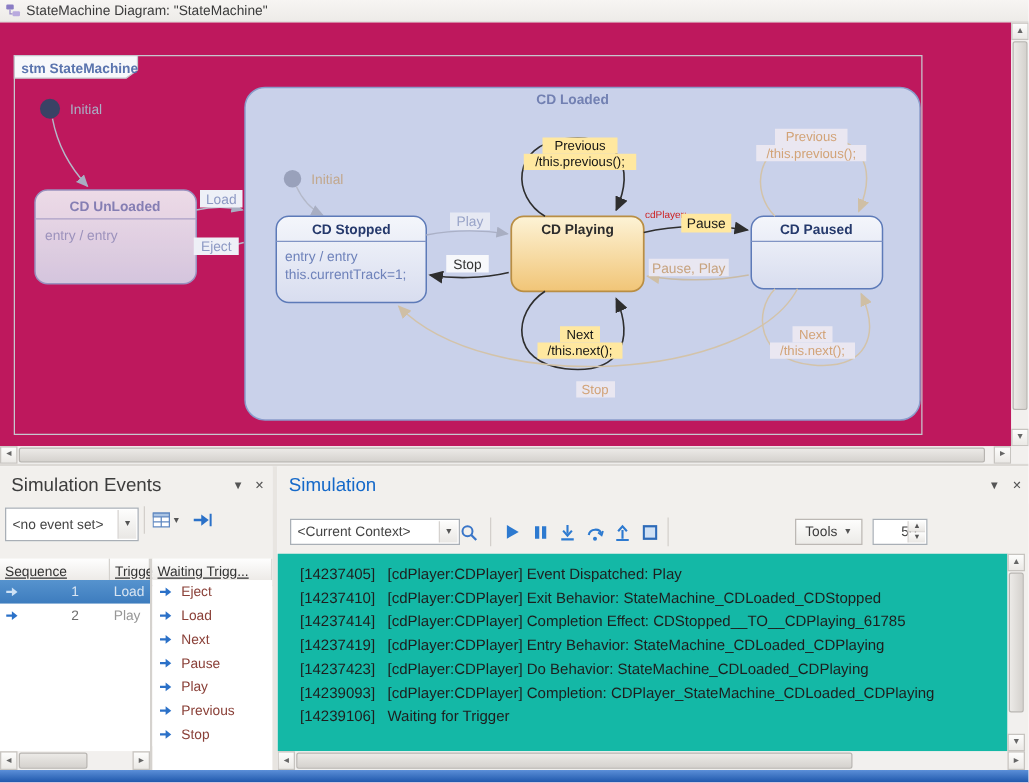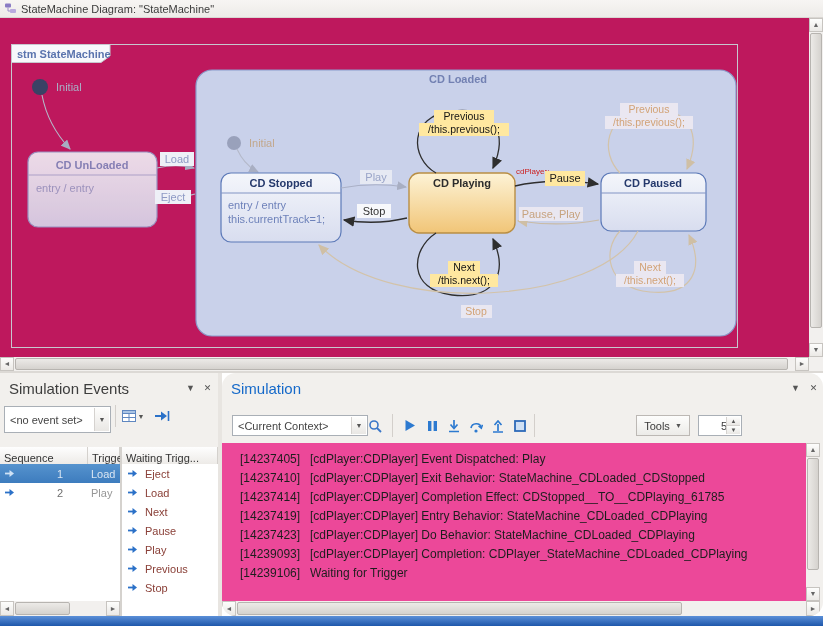--- a/index.html
+++ b/index.html
@@ -27,33 +27,33 @@
   .panel-title.blue{color:#1569c9;}
   .hdr-btn{position:absolute;top:8px;width:15px;height:15px;font-size:9px;color:#555;text-align:center;line-height:15px;}
 
   .toolbar{position:absolute;left:0;right:0;background:#f2f0ed;}
   .combo{position:absolute;height:27px;background:#fff;border:1px solid #a9afb6;font-size:11px;color:#444;display:flex;align-items:center;padding-left:5px;box-sizing:border-box;}
   .combo .caret{position:absolute;right:1px;top:1px;bottom:1px;width:14px;background:linear-gradient(#fdfdfc,#e9e7e4);border-left:1px solid #d5d2cf;color:#555;font-size:7px;display:flex;align-items:center;justify-content:center;}
   .tsep{position:absolute;width:1px;background:#d3cfcb;}
   .tbtn{position:absolute;height:20px;display:flex;align-items:center;justify-content:center;}
 
   
-  .grid-hdr-cell{position:absolute;height:22px;background:linear-gradient(#fefefe,#e9e6e2);border-bottom:1px solid #c9c6c2;border-right:1px solid #d4d1cd;font-size:11px;color:#333;display:flex;align-items:center;padding-left:4px;box-sizing:border-box;}
+  .grid-hdr-cell{position:absolute;height:22px;background:linear-gradient(#fefefe,#e9e6e2);border-bottom:1px solid #c9c6c2;border-right:1px solid #d4d1cd;font-size:11px;color:#333;display:flex;align-items:center;padding-left:4px;box-sizing:border-box;text-decoration:underline;}
   .ev-row{position:absolute;left:0;width:120px;height:19px;display:flex;align-items:center;font-size:11px;background:#fff;}
   .ev-row.sel{background:linear-gradient(#5693ce,#3d7cbe);}
   .ev-seq{width:88px;display:flex;align-items:center;padding-left:4px;box-sizing:border-box;}
   .ev-num{margin-left:40px;}
   .ev-row.sel .ev-num,.ev-row.sel .ev-trig{color:#d9e5f2;}
   .ev-row .ev-num{color:#6e6e6e;}
   .ev-trig{padding-left:3px;color:#979797;}
   .wt-item{position:absolute;left:0;width:96px;height:19px;display:flex;align-items:center;font-size:11px;color:#8a4038;background:#fff;}
   .wt-item svg{margin:0 5px 0 5px;}
 
   
-  .log-area{position:absolute;background:#ec4899;overflow:hidden;}
+  .log-area{position:absolute;background:#14b8a6;overflow:hidden;}
   .log-line{height:19px;display:flex;align-items:center;font-size:12px;color:#1e1e1e;padding-left:18px;}
   .log-ts{display:inline-block;width:70px;}
 
   .bottom-strip{position:absolute;left:0;top:616px;width:823px;height:10px;background:linear-gradient(#5b8fd8,#1e57ab);}
   .splitter-h{position:absolute;left:0;top:371px;width:823px;height:2px;background:#dcd9d5;}
   .splitter-v{position:absolute;left:218px;top:373px;width:4px;height:243px;background:#e8e5e1;}
 </style>
 </head>
 <body>
 
@@ -333,21 +333,21 @@
 
     <div class="sb" style="left:0;top:228px;width:120px;height:15px;">
       <div class="sb-btn" style="left:0;top:0;height:15px;line-height:13px;">◄</div>
       <div class="sb-thumb h" style="left:15px;top:1px;width:55px;height:13px;"></div>
       <div class="sb-btn" style="left:106px;top:0;height:15px;line-height:13px;">►</div>
     </div>
   </div>
 
   <div class="splitter-v"></div>
 
-  <div class="panel" style="left:222px;top:373px;width:601px;height:243px;border-radius:14px;">
+  <div class="panel" style="left:222px;top:373px;width:601px;height:243px;">
     <div class="panel-header">
       <span class="panel-title blue">Simulation</span>
       <div class="hdr-btn" style="left:566px;">▼</div>
       <div class="hdr-btn" style="left:584px;">✕</div>
     </div>
 
     <div class="toolbar" style="top:30px;height:40px;">
       <div class="combo" style="left:10px;top:12px;width:136px;height:21px;">
         <span>&lt;Current Context&gt;</span>
         <span class="caret">▼</span>

